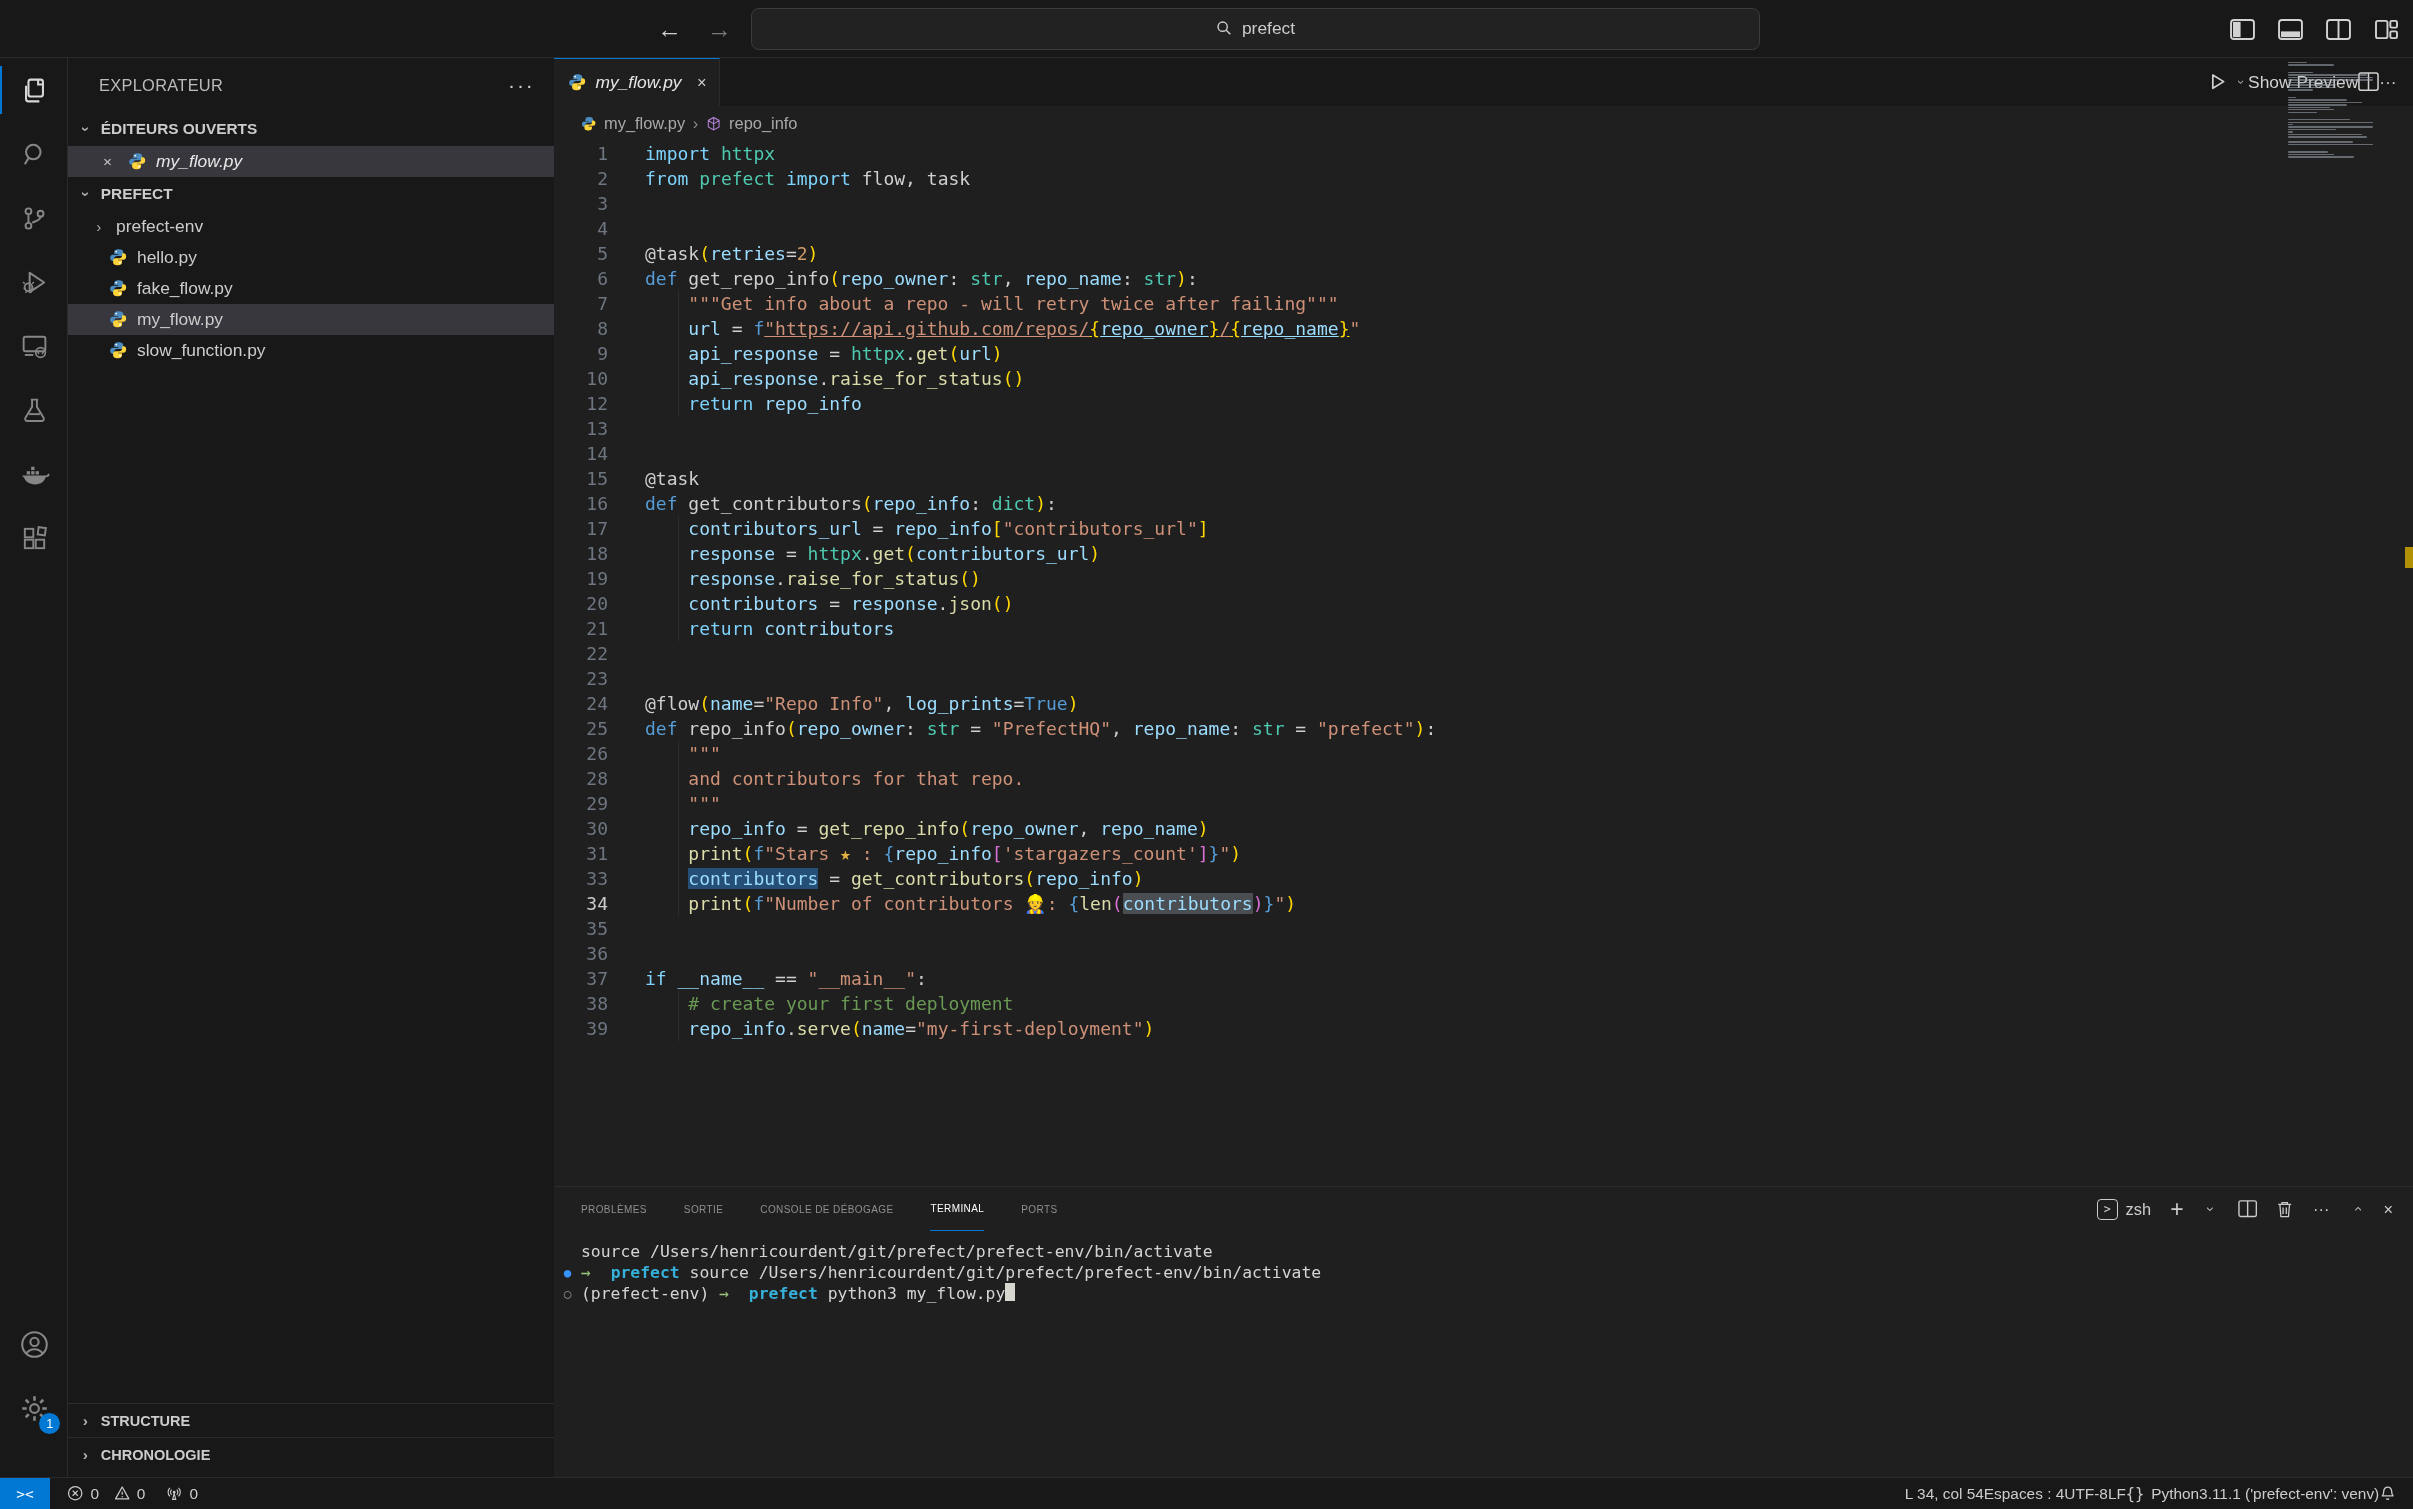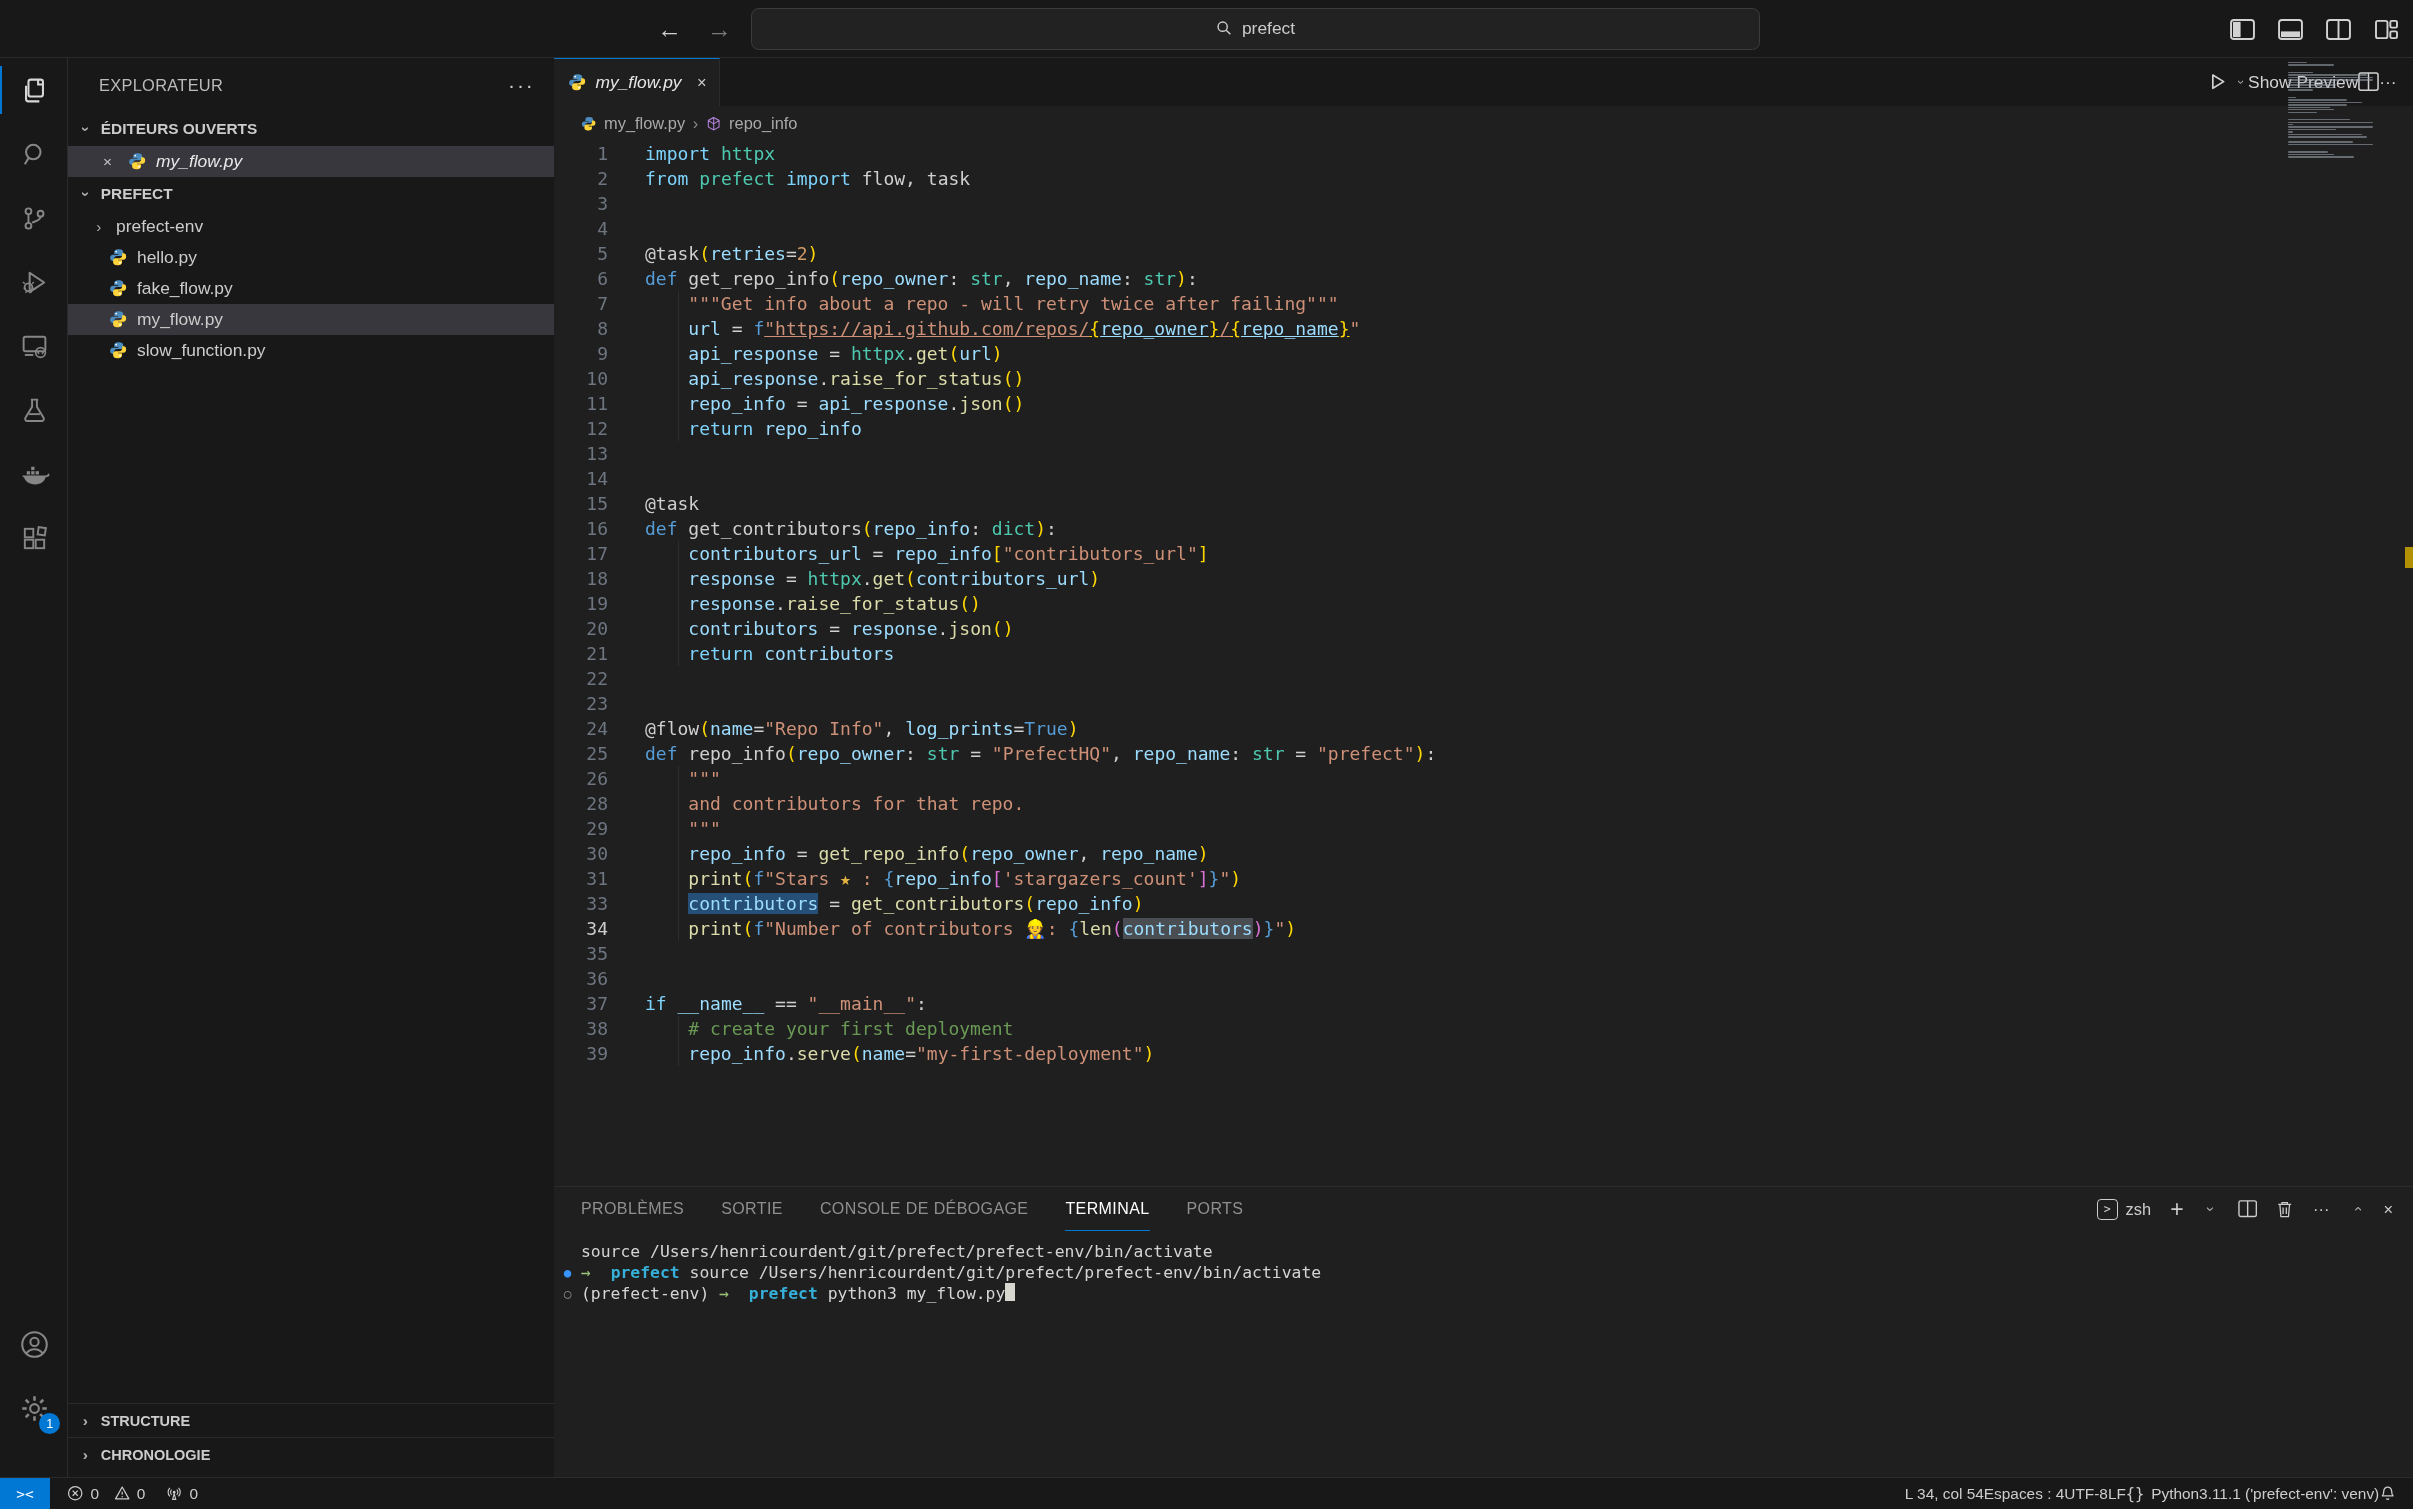--- a/index.html
+++ b/index.html
@@ -72,21 +72,21 @@
   .tok-hlb { background:#264F78; }
   .tok-hlg { background:#4a4d52; }
 
   .minimap { position:absolute; right:33px; top:3.9px; width:93px; }
   .minimap .mrow { height:1.4px; margin-bottom:1.1px; border-radius:1px; }
   .ruler-mark { position:absolute; right:1px; top:489px; width:7.7px; height:21px; background:#cca700; opacity:.85; }
 
   
   .panel { position:absolute; left:0; top:1128px; right:0; bottom:0; border-top:1px solid #2b2b2b; background:#1f1f1f; }
   .panel-head { height:44px; display:flex; align-items:center; padding-left:27px; position:relative; }
-  .ptab { font-size:16px; letter-spacing:0.4px; color:#8f8f8f; margin-right:37px; height:44px; display:flex; align-items:center; }
+  .ptab { font-size:10px; letter-spacing:0.4px; color:#8f8f8f; margin-right:37px; height:44px; display:flex; align-items:center; }
   .ptab.active { color:#ffffff; border-bottom:1.9px solid #0078d4; }
   .panel-actions { position:absolute; right:21px; top:0; height:44px; display:flex; align-items:center; gap:19.3px; color:#cccccc; font-size:16.4px; }
   .shell-chip { display:flex; align-items:center; gap:7.7px; }
   .term-icon { width:21px; height:21px; border:1.4px solid #cccccc; border-radius:3.9px; font-size:11.6px; display:flex; align-items:center; justify-content:center; font-family:"DejaVu Sans Mono",monospace; }
   .terminal { padding:9.7px 0 0 0; }
   .term-line { display:flex; height:21px; line-height:21px; font-size:16.4px; font-family:"DejaVu Sans Mono",monospace; }
   .term-line .gut { width:27px; flex:0 0 auto; text-align:center; font-size:12.6px; }
   .gut.dot { color:#3794ff; } .gut.circle { color:#8a8a8a; }
   .t-t { color:#d4d4d4; white-space:pre; }
   .t-arrow { color:#98C379; white-space:pre; }
@@ -378,24 +378,20 @@
         <span class="ln">8</span>
         <span class="lc"><span class="tok-var">    url</span><span class="tok-txt"> = </span><span class="tok-def">f</span><span class="tok-str tok-u">"https://api.github.com/repos/</span><span class="tok-b1 tok-u">{</span><span class="tok-var tok-u">repo_owner</span><span class="tok-b1 tok-u">}</span><span class="tok-str tok-u">/</span><span class="tok-b1 tok-u">{</span><span class="tok-var tok-u">repo_name</span><span class="tok-b1 tok-u">}</span><span class="tok-str">"</span></span>
       </div>
       <div class="code-line g">
         <span class="ln">9</span>
         <span class="lc"><span class="tok-var">    api_response</span><span class="tok-txt"> = </span><span class="tok-mod">httpx</span><span class="tok-txt">.</span><span class="tok-fn">get</span><span class="tok-b1">(</span><span class="tok-var">url</span><span class="tok-b1">)</span></span>
       </div>
       <div class="code-line g">
         <span class="ln">10</span>
         <span class="lc"><span class="tok-var">    api_response</span><span class="tok-txt">.</span><span class="tok-fn">raise_for_status</span><span class="tok-b1">()</span></span>
-      </div>
-      <div class="code-line g">
-        <span class="ln">11</span>
-        <span class="lc"><span class="tok-var">    repo_info</span><span class="tok-txt"> = </span><span class="tok-var">api_response</span><span class="tok-txt">.</span><span class="tok-fn">json</span><span class="tok-b1">()</span></span>
       </div>
       <div class="code-line g">
         <span class="ln">12</span>
         <span class="lc"><span class="tok-kw">    return</span><span class="tok-txt"> </span><span class="tok-var">repo_info</span></span>
       </div>
       <div class="code-line">
         <span class="ln">13</span>
         <span class="lc"></span>
       </div>
       <div class="code-line">

